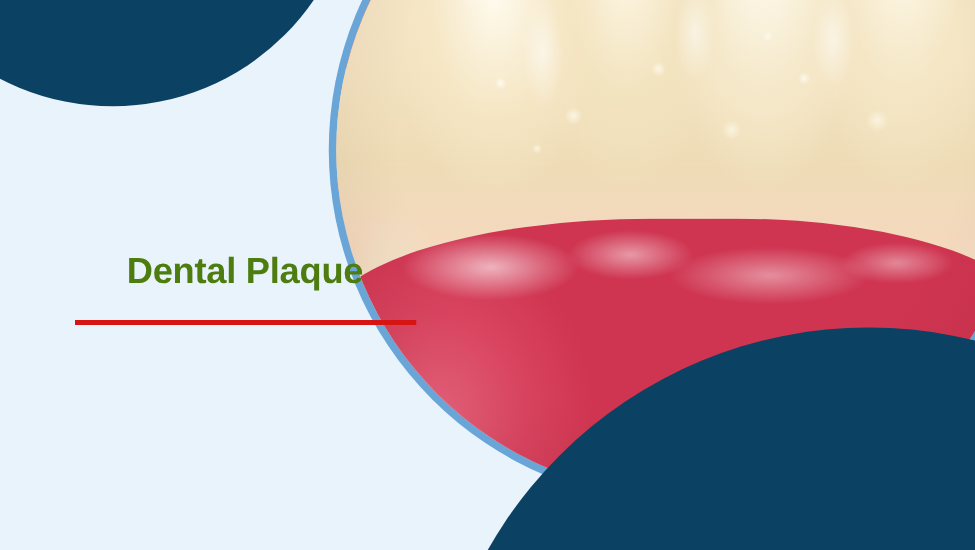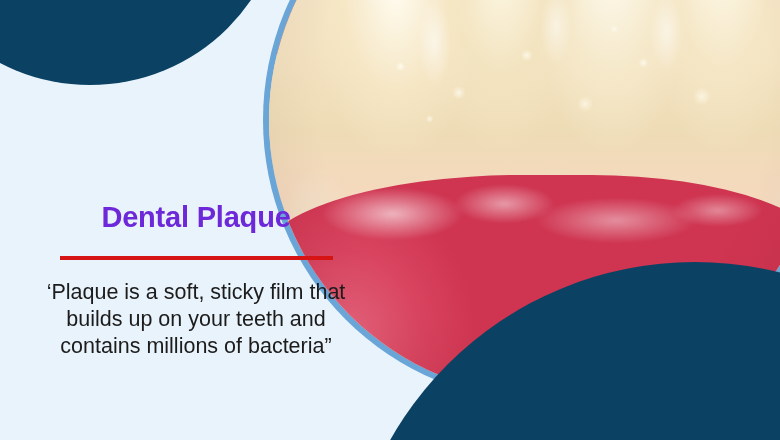--- a/index.html
+++ b/index.html
@@ -163,21 +163,21 @@
     top: 202px;
     width: 392px;
     z-index: 4;
     text-align: center;
   }
   .slide-title {
     margin: 0;
     font-size: 29px;
     font-weight: 700;
     letter-spacing: -0.2px;
-    color: #6d28d9;
+    color: #4d7c0f;
     line-height: 1.1;
   }
   .title-rule {
     width: 273px;
     height: 4px;
     background: #d61414;
     margin: 22px auto 0 auto;
   }
   .slide-quote {
     margin: 19px auto 0 auto;
@@ -209,16 +209,15 @@
         <div class="ph-vignette"></div>
       </div>
     </div>
   </div>
 
   <div class="navy-bottom-right"></div>
 
   <div class="text-block">
     <h1 class="slide-title">Dental Plaque</h1>
     <div class="title-rule"></div>
-    <p class="slide-quote">‘Plaque is a soft, sticky film that builds up on your teeth and contains millions of bacteria”</p>
   </div>
 
 </div>
 
 </body></html>

